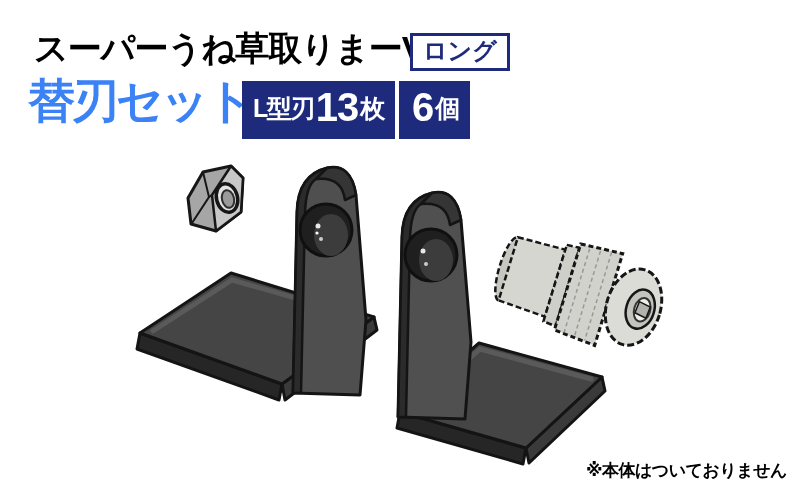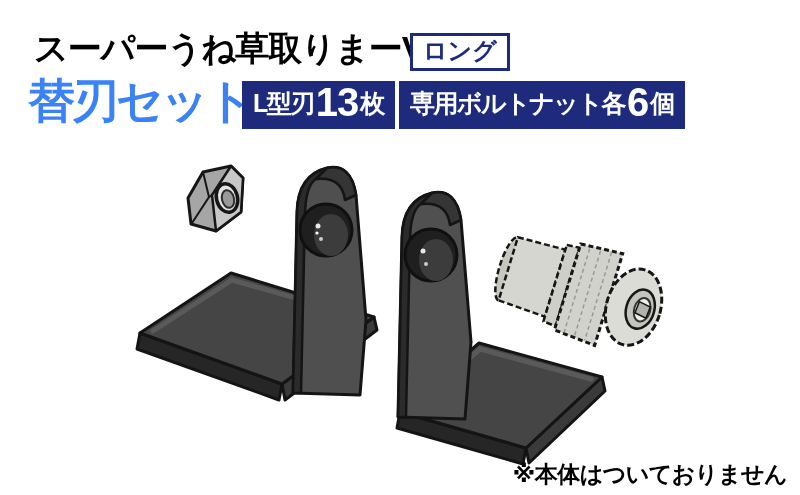--- a/index.html
+++ b/index.html
@@ -48,21 +48,21 @@
     font-size: 47px;
     font-weight: bold;
     color: #3b82f6;
     letter-spacing: -3px;
     line-height: 1.05;
     white-space: nowrap;
   }
   .spec-badge {
     position: absolute;
     top: 81px;
-    height: 48px;
+    height: 58px;
     background: #1e2b7c;
     color: #ffffff;
     display: flex;
     align-items: center;
     padding: 0 11px 3px 11px;
     white-space: nowrap;
   }
   #badge-blades { left: 242px; }
   #badge-bolts  { left: 399px; }
   .badge-prefix, .badge-suffix {
@@ -74,21 +74,21 @@
     font-size: 40px;
     font-weight: bold;
     letter-spacing: -1px;
     margin: 0 2px;
     position: relative;
     top: -1px;
   }
   .footnote {
     position: absolute;
     right: 13px; top: 459px;
-    font-size: 23px;
+    font-size: 17px;
     font-weight: bold;
     color: #000000;
     letter-spacing: -0.5px;
     white-space: nowrap;
   }
 </style>
 </head>
 <body>
 
 <div id="page">
@@ -169,20 +169,19 @@
 
   <div class="set-title">替刃セット</div>
 
   <div class="spec-badge" id="badge-blades">
     <span class="badge-prefix">L型刃</span>
     <span class="badge-number">13</span>
     <span class="badge-suffix">枚</span>
   </div>
 
   <div class="spec-badge" id="badge-bolts">
-    <span class="badge-prefix">専用ボルトナット各</span>
     <span class="badge-number">6</span>
     <span class="badge-suffix">個</span>
   </div>
 
   <div class="footnote">※本体はついておりません</div>
 
 </div>
 
 </body></html>

